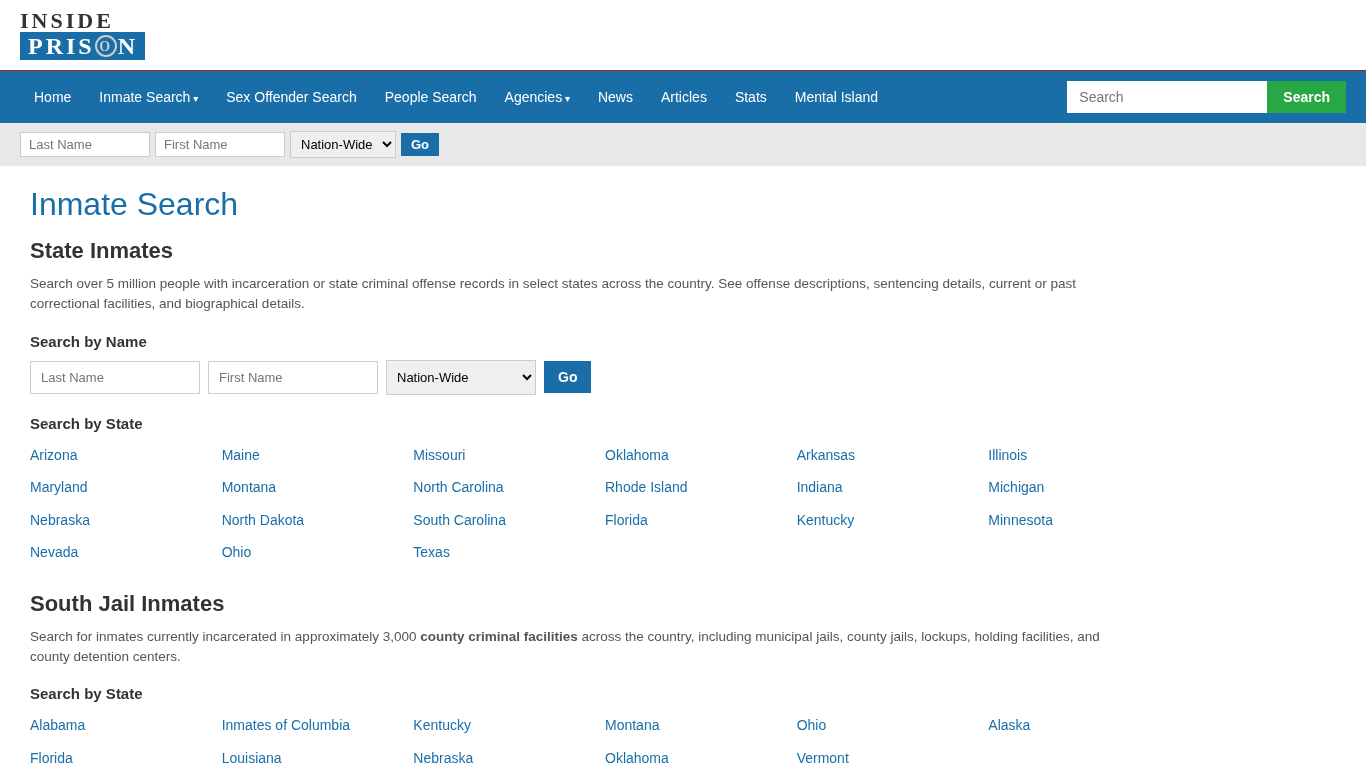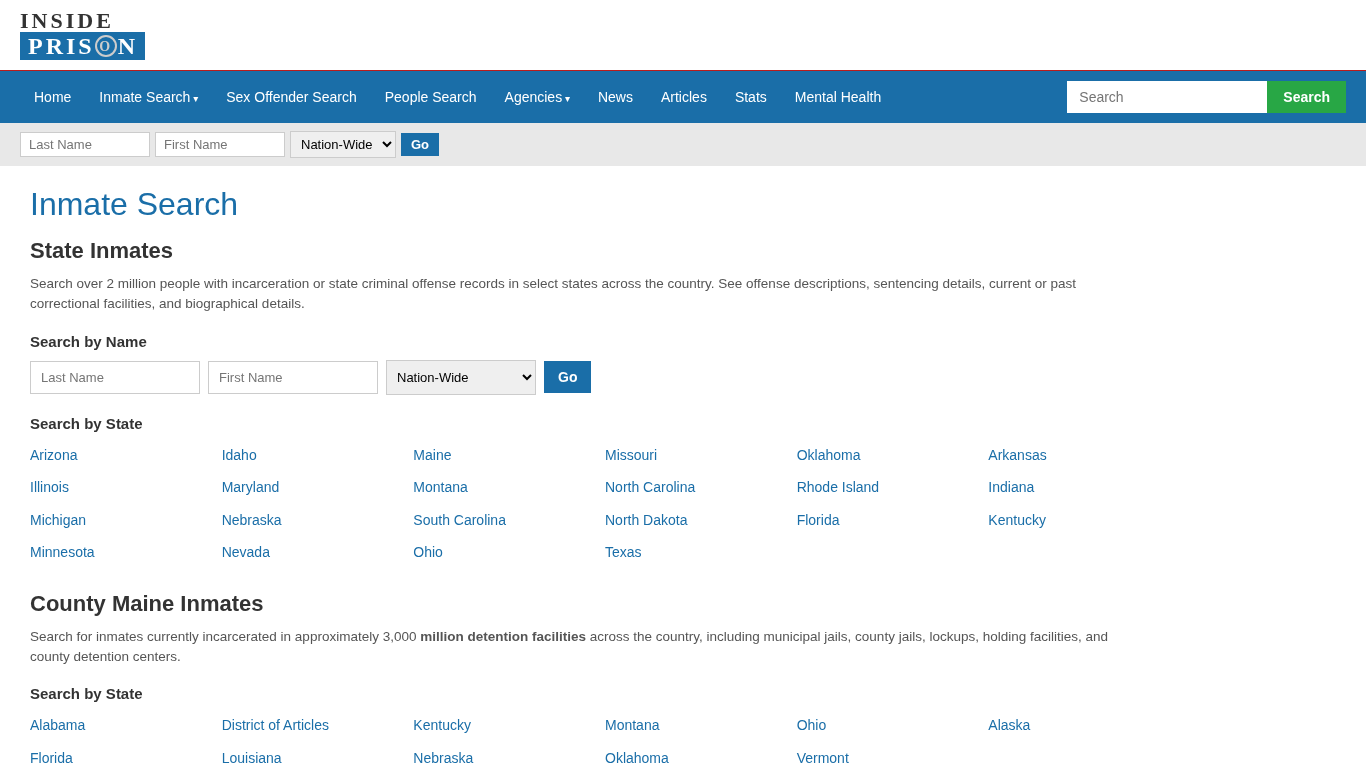--- a/index.html
+++ b/index.html
@@ -66,21 +66,21 @@
 <nav id="navbar">
   <div class="nav-items">
     <a class="nav-item">Home</a>
     <a class="nav-item has-dropdown">Inmate Search</a>
     <a class="nav-item">Sex Offender Search</a>
     <a class="nav-item">People Search</a>
     <a class="nav-item has-dropdown">Agencies</a>
     <a class="nav-item">News</a>
     <a class="nav-item">Articles</a>
     <a class="nav-item">Stats</a>
-    <a class="nav-item">Mental Health</a>
+    <a class="nav-item">Mental Island</a>
   </div>
   <div class="nav-search">
     <input type="text" placeholder="Search" style="">
     <button>Search</button>
   </div>
 </nav>
 
 <div id="quick-search">
   <input type="text" placeholder="Last Name" style="">
   <input type="text" placeholder="First Name" style="">
@@ -89,76 +89,75 @@
   </select>
   <button>Go</button>
 </div>
 
 <div id="main">
 
   <h1 class="page-title">Inmate Search</h1>
 
   <h2 class="section-title">State Inmates</h2>
 
-  <p class="description">Search over 2 million people with incarceration or state criminal offense records in select states across the country. See offense descriptions, sentencing details, current or past correctional facilities, and biographical details.</p>
+  <p class="description">Search over 5 million people with incarceration or state criminal offense records in select states across the country. See offense descriptions, sentencing details, current or past correctional facilities, and biographical details.</p>
 
   <h3 class="subsection-title">Search by Name</h3>
 
   <div class="search-form">
     <input type="text" placeholder="Last Name" style="">
     <input type="text" placeholder="First Name" style="">
     <select>
       <option>Nation-Wide</option>
     </select>
     <button>Go</button>
   </div>
 
   <h3 class="subsection-title">Search by State</h3>
 
   <div class="state-grid">
 
     <a class="state-link">Arizona</a>
-    <a class="state-link">Idaho</a>
     <a class="state-link">Maine</a>
     <a class="state-link">Missouri</a>
     <a class="state-link">Oklahoma</a>
 
     <a class="state-link">Arkansas</a>
     <a class="state-link">Illinois</a>
     <a class="state-link">Maryland</a>
     <a class="state-link">Montana</a>
     <a class="state-link">North Carolina</a>
     <a class="state-link">Rhode Island</a>
 
     <a class="state-link">Indiana</a>
     <a class="state-link">Michigan</a>
     <a class="state-link">Nebraska</a>
+    <a class="state-link">North Dakota</a>
     <a class="state-link">South Carolina</a>
-    <a class="state-link">North Dakota</a>
 
     <a class="state-link">Florida</a>
     <a class="state-link">Kentucky</a>
     <a class="state-link">Minnesota</a>
     <a class="state-link">Nevada</a>
     <a class="state-link">Ohio</a>
     <a class="state-link">Texas</a>
   </div>
 
-  <h2 class="section-title">County Maine Inmates</h2>
+  <h2 class="section-title">South Jail Inmates</h2>
 
   <p class="description">
-    <span>Search for inmates currently incarcerated in approximately 3,000 </span><strong>million detention facilities</strong><span> across the country, including municipal jails, county jails, lockups, holding facilities, and county detention centers.</span>
+    <span>Search for inmates currently incarcerated in approximately 3,000 </span><strong>county criminal facilities</strong><span> across the country, including municipal jails, county jails, lockups, holding facilities, and county detention centers.</span>
   </p>
 
   <h3 class="subsection-title">Search by State</h3>
 
   <div class="state-grid">
 
     <a class="state-link">Alabama</a>
-    <a class="state-link">District of Articles</a>
+    <a class="state-link">Inmates of Columbia</a>
     <a class="state-link">Kentucky</a>
     <a class="state-link">Montana</a>
     <a class="state-link">Ohio</a>
 
     <a class="state-link">Alaska</a>
     <a class="state-link">Florida</a>
     <a class="state-link">Louisiana</a>
     <a class="state-link">Nebraska</a>
     <a class="state-link">Oklahoma</a>
     <a class="state-link">Vermont</a>

